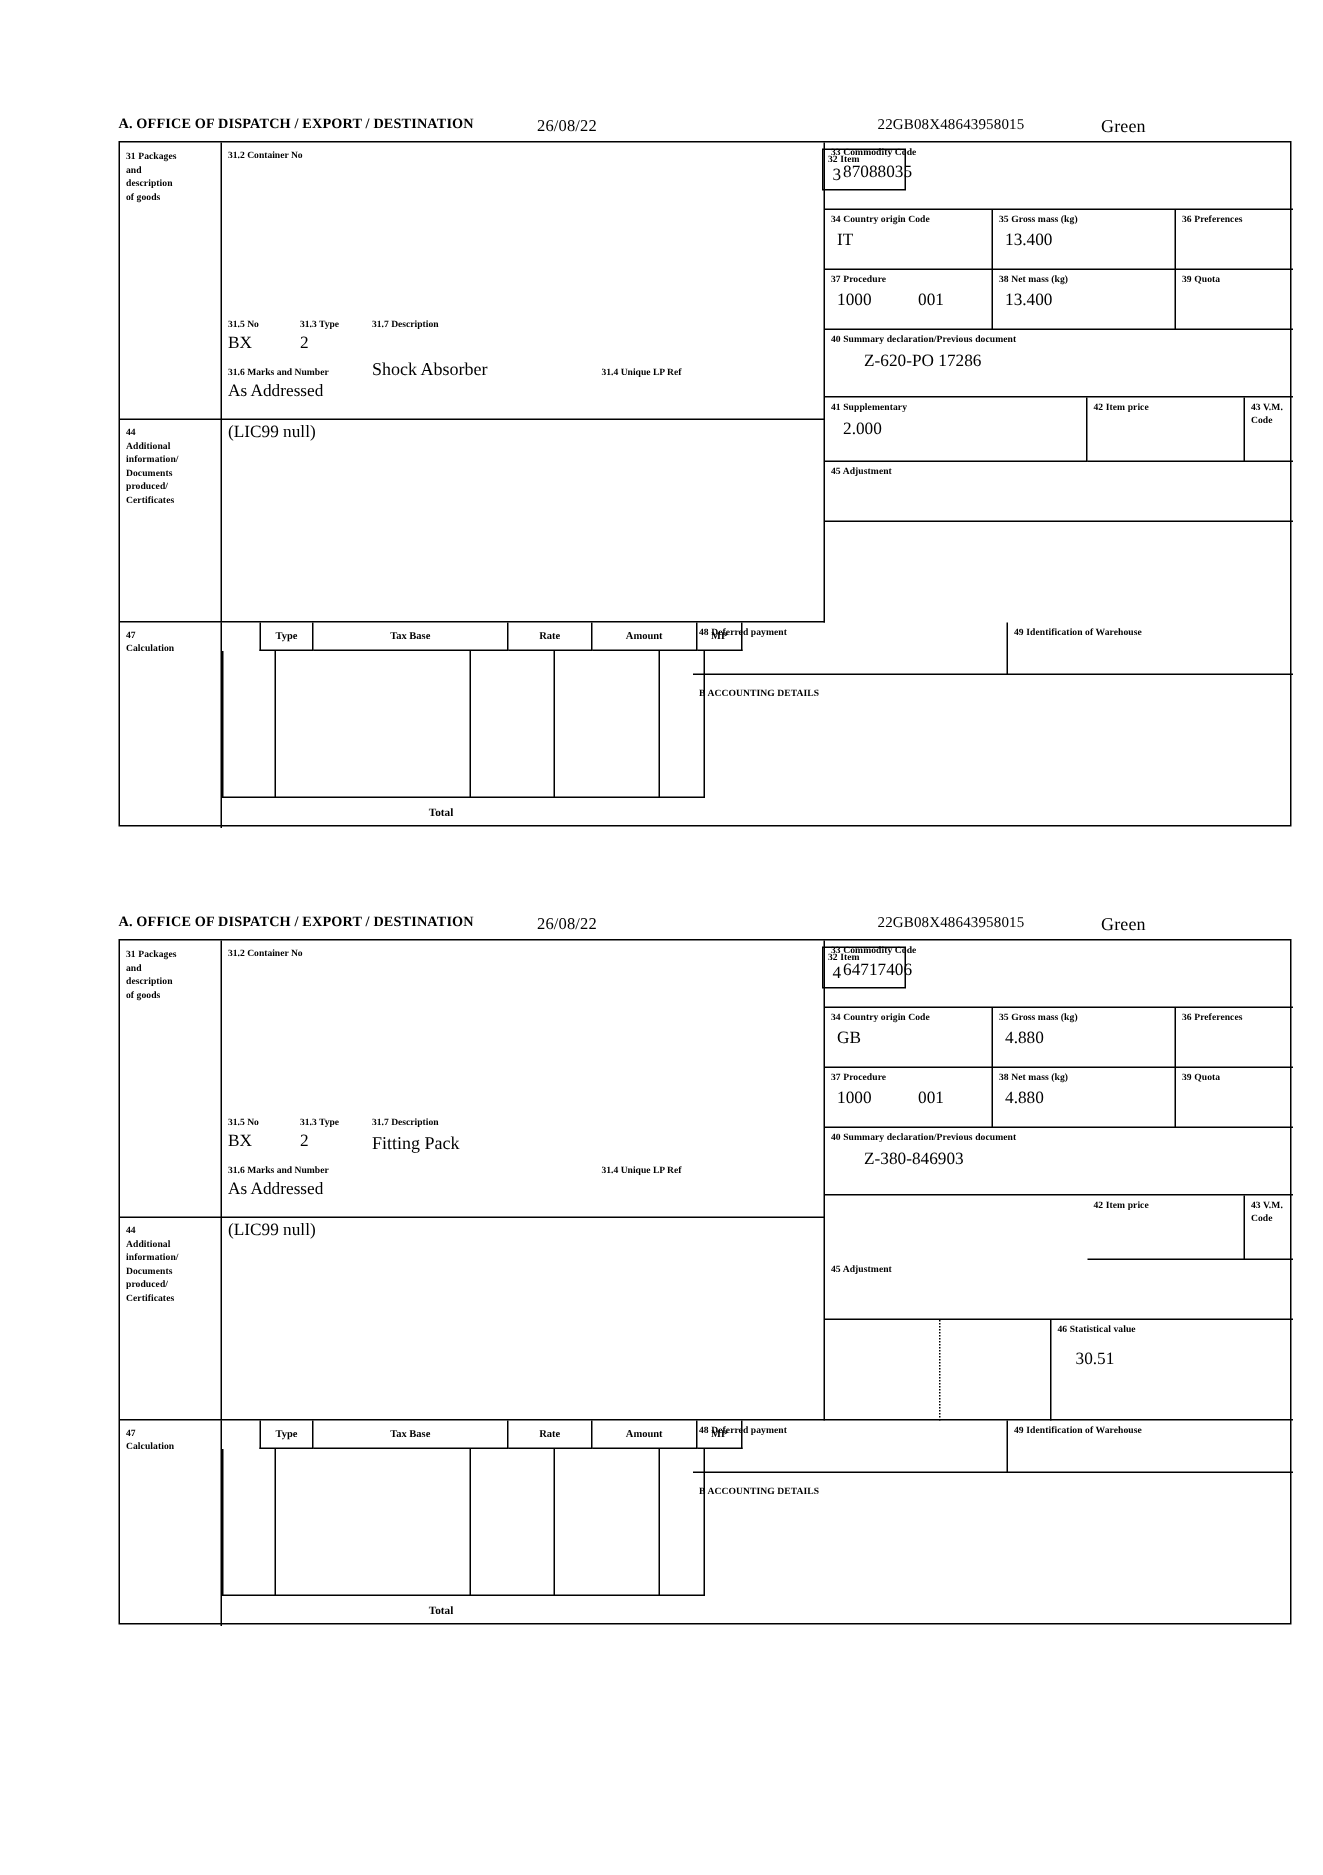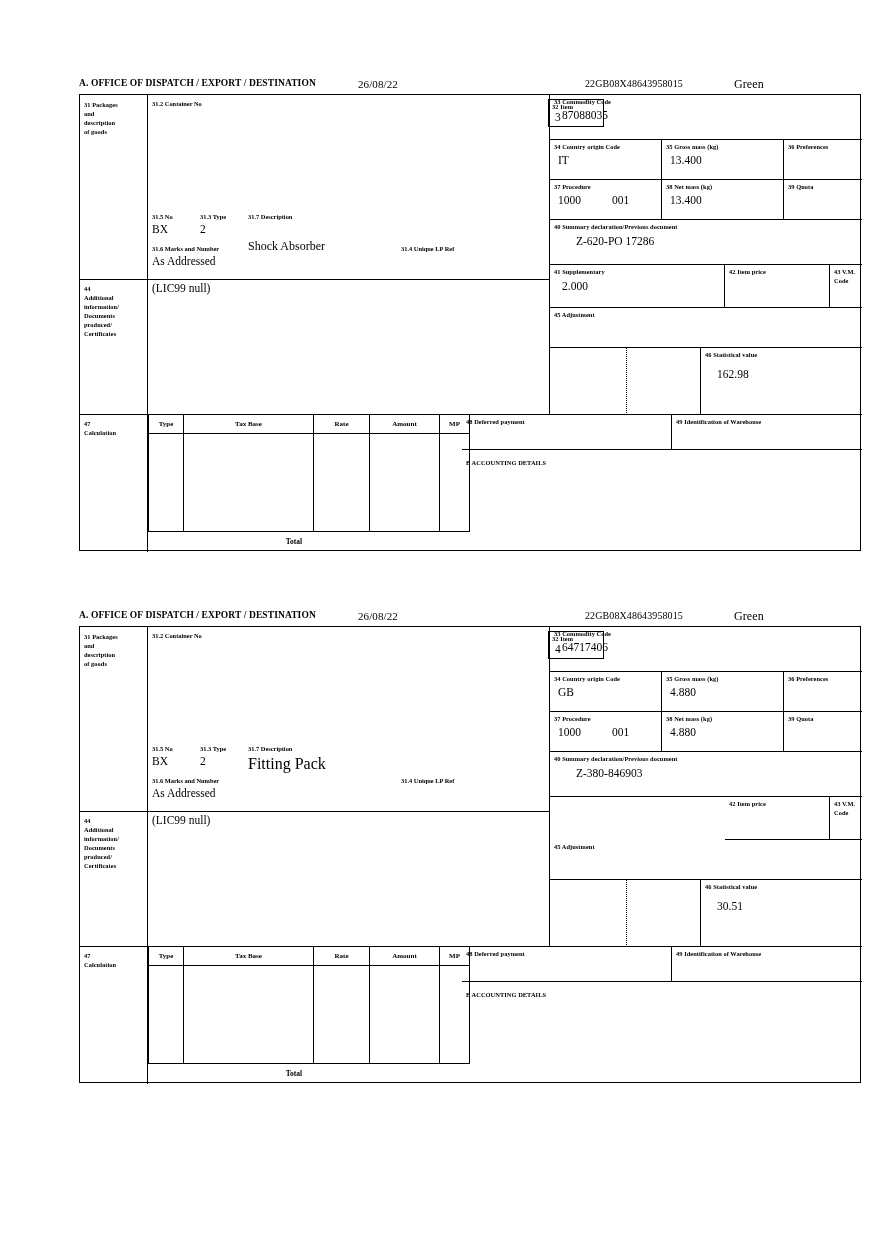--- a/index.html
+++ b/index.html
@@ -143,20 +143,21 @@
     position: absolute;
     top: 0;
     height: 19px;
     border-right: 1px solid #000;
     border-bottom: 1px solid #000;
     box-sizing: border-box;
     font-size: 7px;
     font-weight: bold;
     text-align: center;
     line-height: 19px;
+    margin-left: 25px;
   }
   .calc .body {
     position: absolute;
     top: 19px;
     height: 98px;
     border-right: 1px solid #000;
     border-bottom: 1px solid #000;
     box-sizing: border-box;
   }
   .calc .totrow {
@@ -288,27 +289,20 @@
       <div class="cell bb pad" id="b43">
         <div class="lbl">43 V.M. Code</div>
         <div class="val" style="padding-left:2px; padding-top:4px;"></div>
       </div>
 
       <div class="cell bb pad" id="b45">
         <div class="lbl">45 Adjustment</div>
         <div class="val" style="padding-left:8px; padding-top:4px;"></div>
       </div>
 
-      <div class="cell bb" id="b46box">
-        <div class="dotted-v" style="left:76px; top:0; height:67px;"></div>
-        <div class="cell bl pad" id="b46">
-          <div class="lbl">46 Statistical value</div>
-          <div class="val" style="padding-left:12px; padding-top:9px;">162.98</div>
-        </div>
-      </div>
 
       <div class="cell br bb" id="b44">
         <div class="lbl" style="padding:4px 0 0 4px;">
           <div>44</div>
           <div>Additional</div>
           <div>information/</div>
           <div>Documents</div>
           <div>produced/</div>
           <div>Certificates</div>
         </div>
@@ -382,21 +376,21 @@
       <div class="cell br bb" id="b31c">
         <div class="mini-lbl" style="left:4px; top:5px;">31.2 Container No</div>
         <div class="val" style="position:absolute; left:4px; top:15px;"></div>
 
         <div class="mini-lbl" style="left:4px; top:118px;">31.5 No</div>
         <div class="mini-lbl" style="left:52px; top:118px;">31.3 Type</div>
         <div class="mini-lbl" style="left:100px; top:118px;">31.7 Description</div>
 
         <div class="mini-val" style="left:4px; top:128px;">BX</div>
         <div class="mini-val" style="left:52px; top:128px;">2</div>
-        <div class="mini-val" style="left:100px; top:128px; font-size:16px;">Fitting Pack</div>
+        <div class="mini-val" style="left:100px; top:128px; font-size:12px;">Fitting Pack</div>
 
         <div class="mini-lbl" style="left:4px; top:150px;">31.6 Marks and Number</div>
         <div class="mini-lbl" style="left:253px; top:150px;">31.4 Unique LP Ref</div>
         <div class="mini-val" style="left:4px; top:160px;">As Addressed</div>
         <div class="mini-val" style="left:253px; top:160px;"></div>
 
         <div class="cell" id="b32">
           <div class="lbl" style="padding:2px 0 0 3px;">32 Item</div>
           <div class="val" style="padding:0 0 0 6px;">4</div>
         </div>

